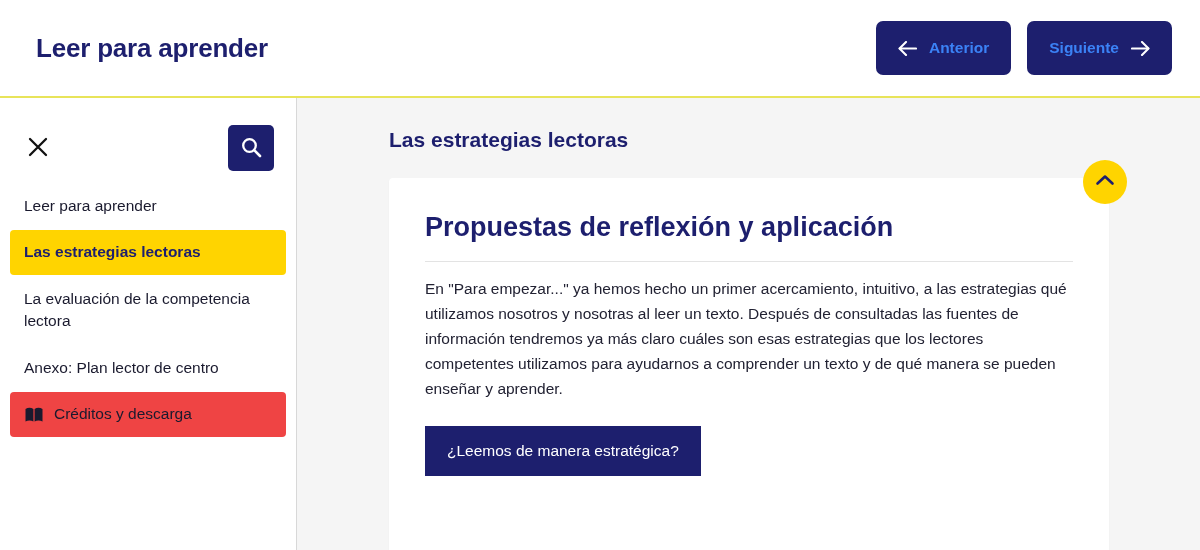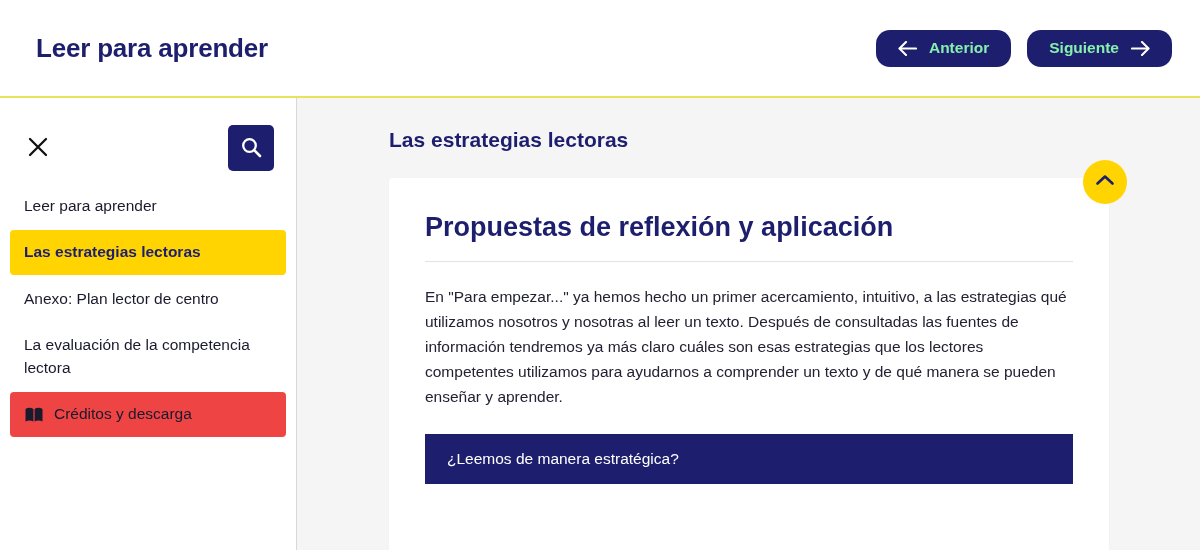--- a/index.html
+++ b/index.html
@@ -24,24 +24,24 @@
   }
   .brand {
     font-size: 26px;
     font-weight: bold;
     color: #1d1f6e;
     letter-spacing: -0.2px;
   }
   .nav-buttons { display: flex; gap: 16px; align-items: center; }
   .nav-btn {
     background: #1d1f6e;
-    color: #86efac;
+    color: #3b82f6;
     border: none;
-    border-radius: 14px;
-    height: 37px;
+    border-radius: 7px;
+    height: 54px;
     padding: 0 22px;
     font-size: 15.5px;
     font-weight: bold;
     font-family: "Liberation Sans", sans-serif;
     display: flex;
     align-items: center;
     gap: 12px;
     cursor: pointer;
   }
   .arrow-svg { display: block; }
@@ -127,40 +127,40 @@
     width: 720px;
     min-height: 420px;
     box-shadow: 0 1px 2px rgba(0,0,0,0.04);
   }
   .card-title {
     font-size: 27px;
     font-weight: bold;
     color: #1d1f6e;
     padding-bottom: 18px;
     border-bottom: 1px solid #e3e3e3;
-    margin-bottom: 22px;
+    margin-bottom: 14px;
   }
   .collapse-toggle {
     position: absolute;
     top: -18px;
     right: -18px;
     width: 44px; height: 44px;
     border-radius: 50%;
     background: #ffd400;
     border: none;
     cursor: pointer;
     display: flex; align-items: center; justify-content: center;
   }
   .paragraph {
     font-size: 15.5px;
     line-height: 1.62;
     color: #222233;
     margin-bottom: 24px;
   }
-  .accordion { display: flex; flex-direction: column; gap: 3px; }
+  .accordion { display: flex; flex-direction: row; gap: 3px; }
   .accordion-item {
     background: #1d1f6e;
     color: #ffffff;
     font-size: 15.5px;
     padding: 16px 22px;
     cursor: pointer;
   }
 
   
   .widget {
@@ -223,24 +223,24 @@
       </div>
 
       <nav class="toc">
         <div class="toc-item">
           <span class="toc-label">Leer para aprender</span>
         </div>
         <div class="toc-item active">
           <span class="toc-label">Las estrategias lectoras</span>
         </div>
         <div class="toc-item">
+          <span class="toc-label">La evaluación de la competencia lectora</span>
+        </div>
+        <div class="toc-item">
           <span class="toc-label">Anexo: Plan lector de centro</span>
-        </div>
-        <div class="toc-item">
-          <span class="toc-label">La evaluación de la competencia lectora</span>
         </div>
         <div class="toc-item muted">
           <span class="book-icon">
             <svg width="20" height="18" viewBox="0 0 20 18">
               <path d="M1.5 3 C4 1.3 7 1.3 9.4 3 L9.4 15.6 C7 14 4 14 1.5 15.6 Z" fill="#1a1a2e"></path>
               <path d="M18.5 3 C16 1.3 13 1.3 10.6 3 L10.6 15.6 C13 14 16 14 18.5 15.6 Z" fill="#1a1a2e"></path>
             </svg>
           </span>
           <span class="toc-label">Créditos y descarga</span>
         </div>

